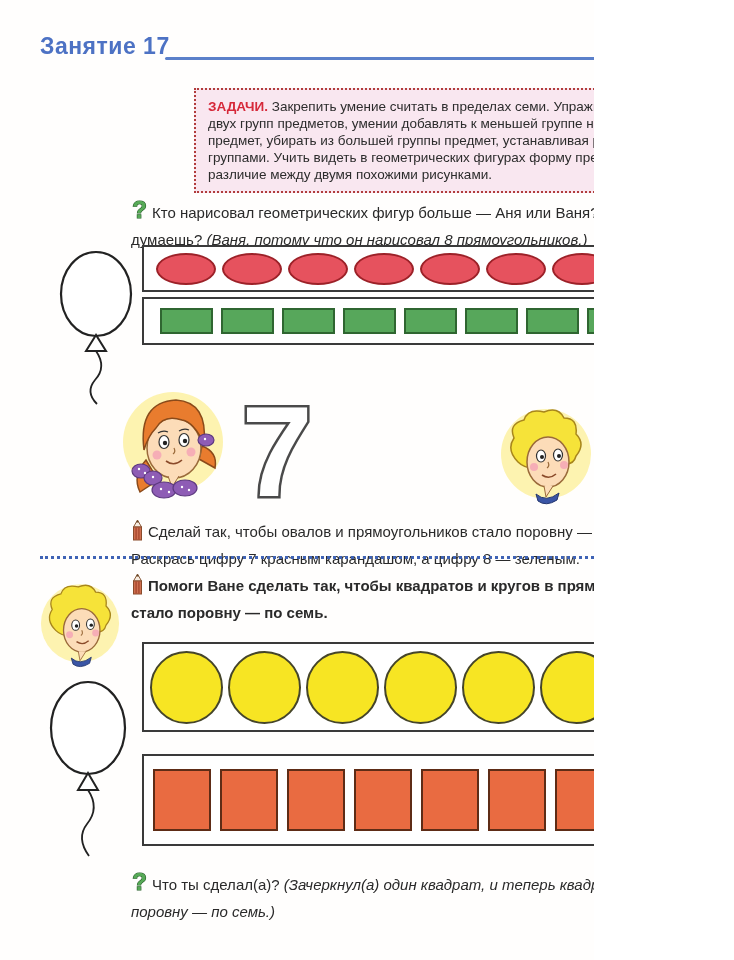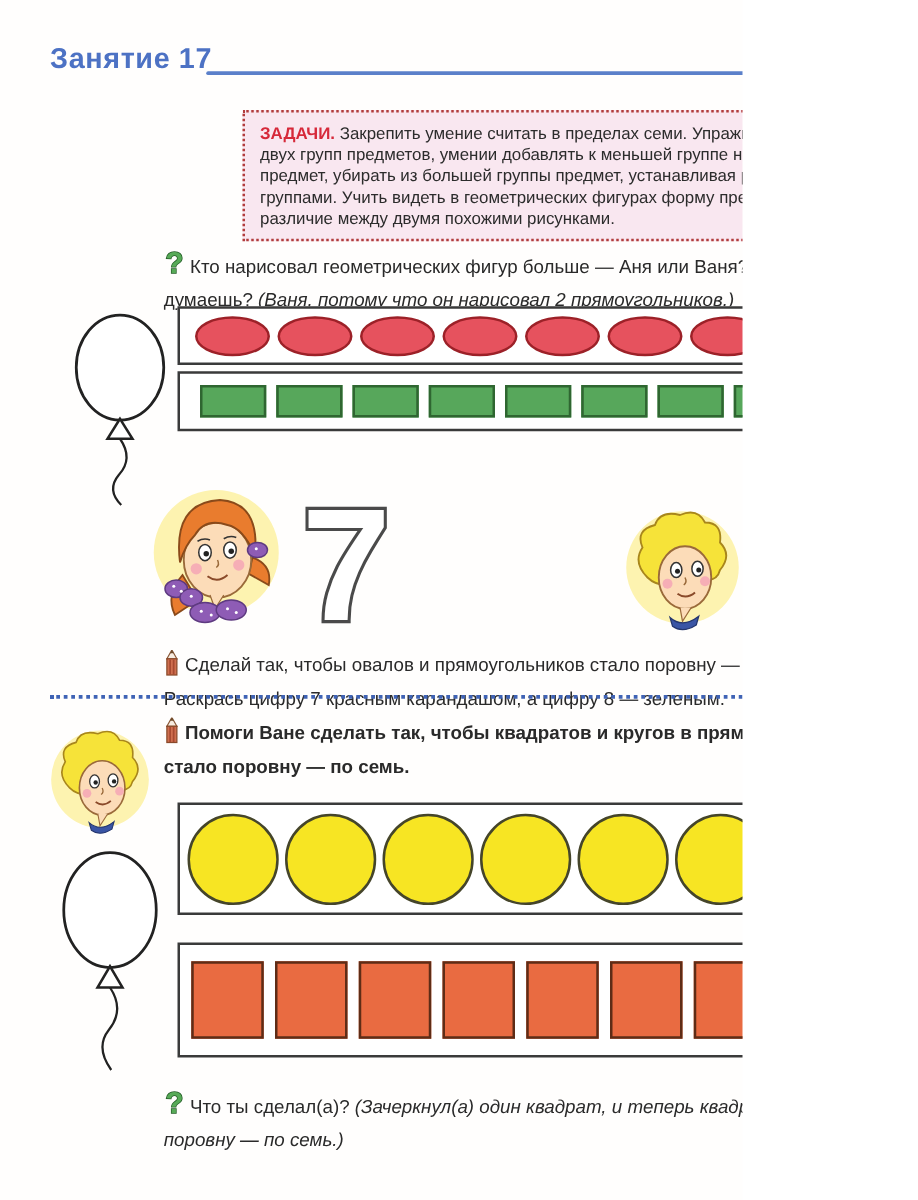--- a/index.html
+++ b/index.html
@@ -70,21 +70,21 @@
     <p><span class="obj-label">ЗАДАЧИ.</span>
       <span>Закрепить умение считать в пределах семи. Упражнять в сравнении двух групп предметов, умении добавлять к меньшей группе недостающий предмет, убирать из большей группы предмет, устанавливая равенство между группами. Учить видеть в геометрических фигурах форму предметов. Находить различие между двумя похожими рисунками.</span></p>
   </section>
 
   <p class="prompt" id="q1">
     <span class="p-icon">
       <svg width="17" height="26" viewBox="0 0 17 26">
           <text x="8.5" y="21" text-anchor="middle" font-size="24" font-weight="bold" font-family="Liberation Sans, sans-serif" fill="#57aa57" stroke="#235c26" stroke-width="1.2" paint-order="stroke">?</text>
         </svg>
     </span><span>Кто нарисовал геометрических фигур больше — Аня или Ваня? Почему ты так думаешь?</span>
-    <span class="answer">(Ваня, потому что он нарисовал 2 прямоугольников.)</span>
+    <span class="answer">(Ваня, потому что он нарисовал 8 прямоугольников.)</span>
   </p>
 
   <span class="abs balloon-1">
     <svg width="88" height="158" viewBox="0 0 88 158">
       <ellipse cx="44" cy="46" rx="35" ry="42" fill="#fff" stroke="#222" stroke-width="2.2"></ellipse>
       <polygon points="44,87 34,103 54,103" fill="#fff" stroke="#222" stroke-width="2"></polygon>
       <path d="M44 103 Q55 119 43 132 Q33 144 45 156" fill="none" stroke="#222" stroke-width="1.8"></path>
     </svg>
   </span>
 

